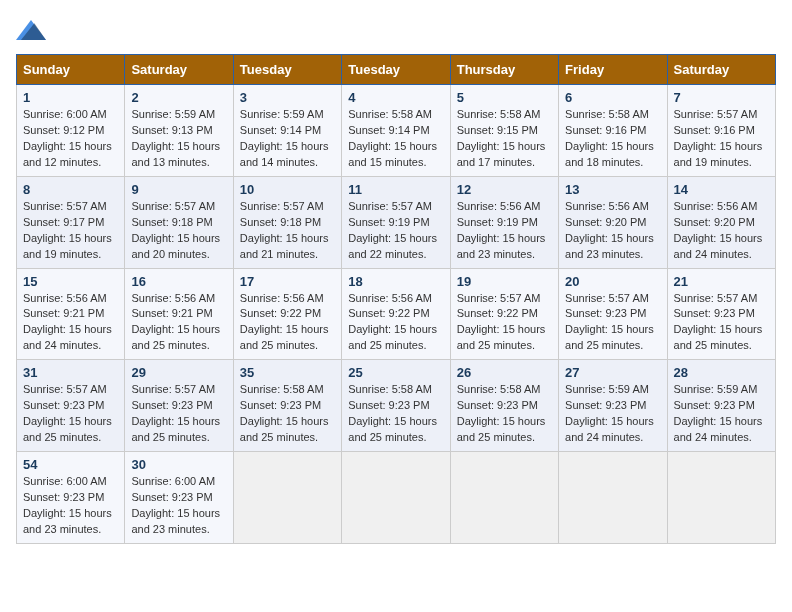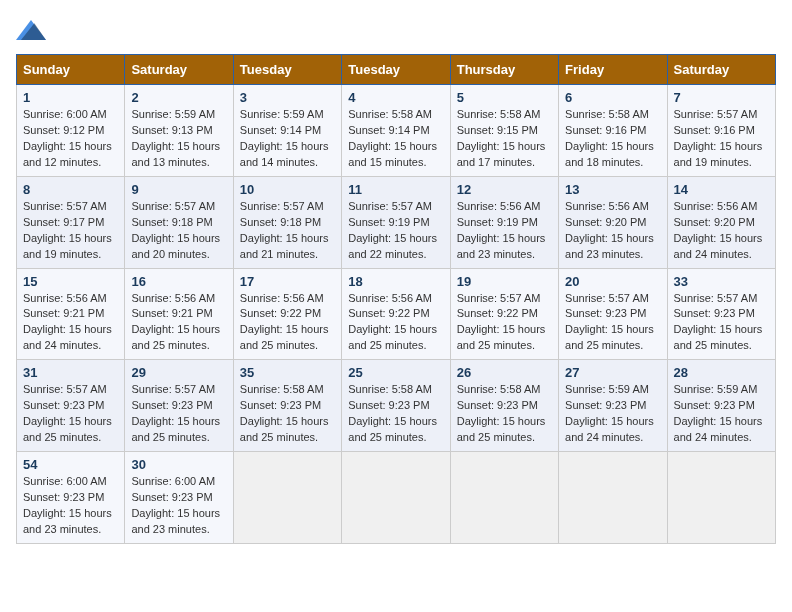--- a/index.html
+++ b/index.html
@@ -204,21 +204,21 @@
         </td>
         <td>
           <span class="day-number">19</span>
           <div class="day-info">Sunrise: 5:57 AM<br>Sunset: 9:22 PM<br>Daylight: 15 hours and 25 minutes.</div>
         </td>
         <td>
           <span class="day-number">20</span>
           <div class="day-info">Sunrise: 5:57 AM<br>Sunset: 9:23 PM<br>Daylight: 15 hours and 25 minutes.</div>
         </td>
         <td>
-          <span class="day-number">33</span>
+          <span class="day-number">21</span>
           <div class="day-info">Sunrise: 5:57 AM<br>Sunset: 9:23 PM<br>Daylight: 15 hours and 25 minutes.</div>
         </td>
       </tr>
       <tr>
         <td>
           <span class="day-number">31</span>
           <div class="day-info">Sunrise: 5:57 AM<br>Sunset: 9:23 PM<br>Daylight: 15 hours and 25 minutes.</div>
         </td>
         <td>
           <span class="day-number">29</span>

